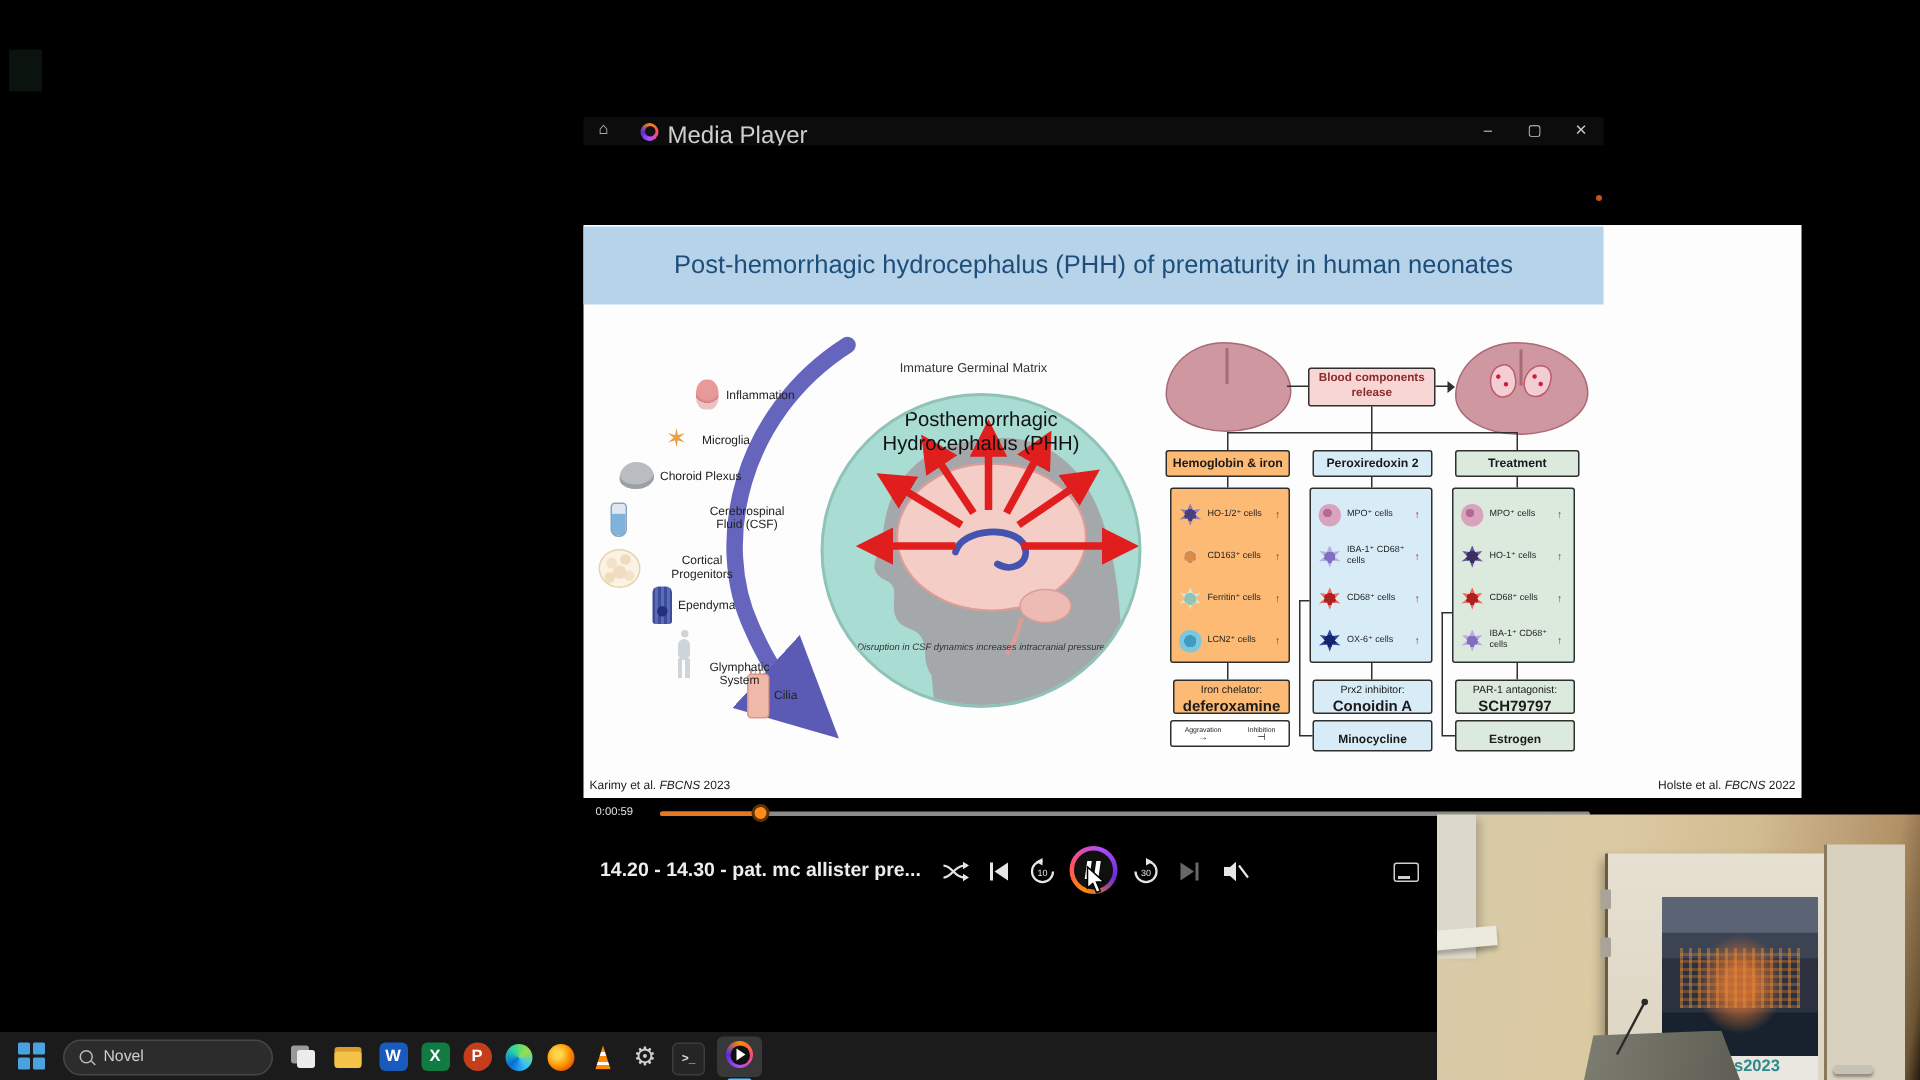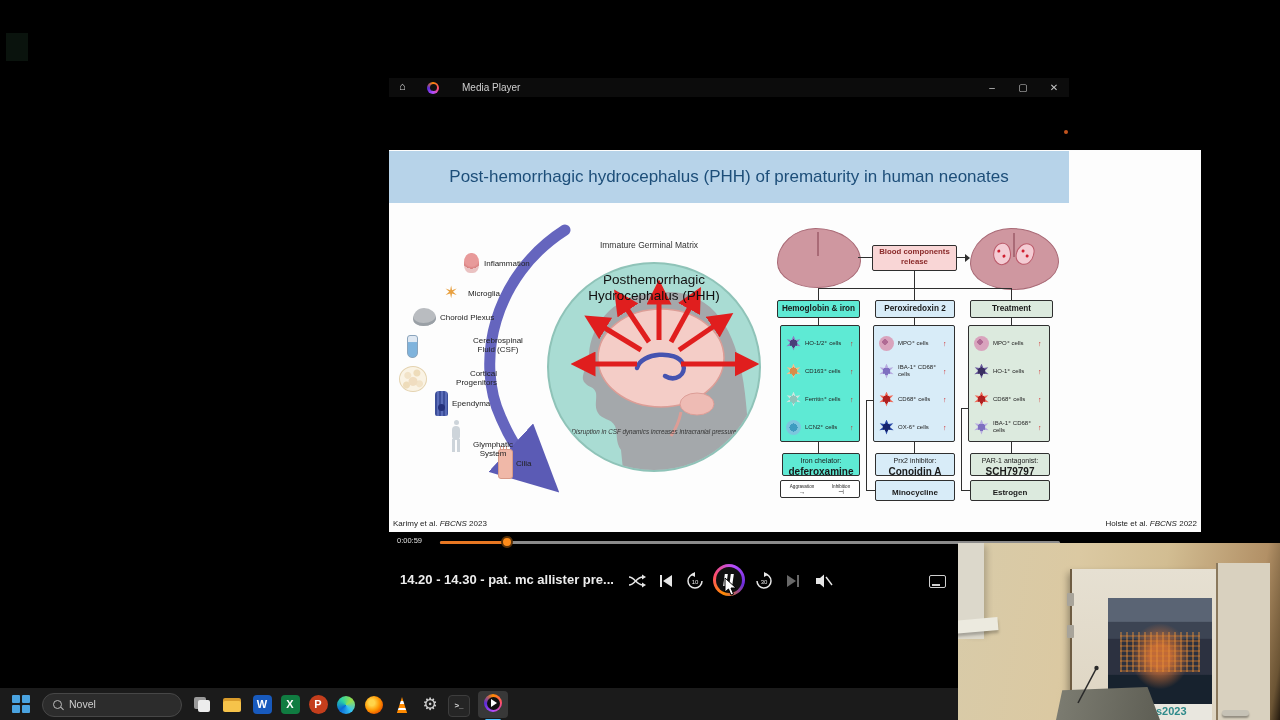--- a/index.html
+++ b/index.html
@@ -8,21 +8,21 @@
   .abs{position:absolute;}
 
   
   .window{left:389px;top:78px;width:680px;height:529px;background:#000;}
   .titlebar{left:0;top:0;width:680px;height:19px;background:#0c0c0c;color:#cfcfcf;}
   .tb-home{left:10px;top:2px;font-size:11px;color:#cfcfcf;}
   .tb-appicon{left:38px;top:3.5px;width:12px;height:12px;border-radius:50%;
     background:conic-gradient(#ff8a00,#ff4d6d,#b24dff,#5a2bd8,#ff8a00);}
   .tb-appicon::after{content:"";position:absolute;left:2.5px;top:2.5px;width:7px;height:7px;border-radius:50%;background:#111;}
   .tb-appicon i{position:absolute;left:4.5px;top:3px;width:0;height:0;border-left:4px solid #fff;border-top:3px solid transparent;border-bottom:3px solid transparent;}
-  .tb-title{left:73px;top:4px;font-size:10px;}
+  .tb-title{left:56px;top:4px;font-size:16px;}
   .tb-btn{top:3px;width:22px;height:14px;font-size:10px;color:#c8c8c8;text-align:center;line-height:13px;}
 
   .letterbox{left:0;top:19px;width:680px;height:53px;background:#000;}
   .reddot{left:675px;top:52px;width:4px;height:4px;border-radius:50%;background:#c2541e;}
 
   
   .slide{left:0;top:72px;width:812px;height:382px;background:#fdfdfd;color:#1a1a1a;}
   .banner{left:0;top:1px;width:680px;height:52px;background:#b7d3e9;}
   .banner span{display:block;text-align:center;line-height:52px;font-size:17px;color:#1d4e79;}
 
@@ -40,21 +40,21 @@
   .ic-human .h{position:absolute;left:3.5px;top:0;width:5px;height:5px;border-radius:50%;background:#cdd4da;}
   .ic-human .b{position:absolute;left:2px;top:5.5px;width:8px;height:14px;border-radius:4px;background:#cdd4da;}
   .ic-human .l{position:absolute;left:2px;top:19px;width:8px;height:13px;background:linear-gradient(90deg,#cdd4da 0 3px,transparent 3px 5px,#cdd4da 5px);}
   .ic-cilia{left:109px;top:299px;width:13px;height:28px;background:#f0b8a8;border:1px solid #d89a88;border-radius:3px;}
   .ic-cilia::before{content:"";position:absolute;left:1px;top:-4px;width:9px;height:4px;background:repeating-linear-gradient(90deg,#d89a88 0 1px,transparent 1px 3px);}
 
   .l-inflam{left:95px;top:110px;}
   .l-micro{left:79px;top:140px;}
   .l-choroid{left:51px;top:164px;}
   .l-csf{left:30px;top:187px;width:62px;text-align:center;margin-left:48px;}
-  .l-cort{left:50px;top:220px;width:58px;text-align:right;}
+  .l-cort{left:50px;top:220px;width:58px;text-align:center;}
   .l-epen{left:63px;top:250px;}
   .l-glym{left:76px;top:275px;width:56px;text-align:center;margin-top:16px;}
   .l-cilia{left:127px;top:310px;}
 
   
   .top-label{left:160px;top:90px;width:200px;text-align:center;font-size:8.5px;color:#333;}
   .ellipse{left:158px;top:112px;width:210px;height:206px;background:#a9dcd3;border:2px solid #8fc3b8;border-radius:50%;overflow:hidden;}
   .phh-title{left:0;top:8px;width:100%;text-align:center;font-size:13.5px;color:#111;line-height:1.15;font-weight:500;}
   .ell-caption{left:20px;top:164px;width:170px;text-align:center;font-size:6.3px;font-style:italic;color:#333;}
   .outlook{left:178px;top:322px;width:172px;text-align:center;font-size:8.5px;color:#222;line-height:1.2;}
@@ -75,21 +75,21 @@
   .ci-orange{background:radial-gradient(circle,#d88c4a 0 38%,#f0c090 39%);}
   .ci-teal{background:radial-gradient(circle,#8ec4ba 0 38%,#cfe6e0 39%);}
   .ci-blue{background:radial-gradient(circle,#3e9cc0 0 38%,#7cc6de 39%);}
   .ci-mauve{background:radial-gradient(circle at 40% 40%,#b06a94 0 22%,#d9a3bd 23%);}
   .ci-lavstar{background:radial-gradient(circle,#7e6fc0 0 35%,#b7abe0 36%);}
   .ci-red{background:radial-gradient(circle,#b02020 0 38%,#ee6a5a 39%);}
   .ci-navy{background:radial-gradient(circle,#16246e 0 38%,#2a4aa8 39%);}
   .ci-dkpurple{background:radial-gradient(circle,#3a2f62 0 38%,#6a5a9c 39%);}
   .tbox{font-size:7px;line-height:1.3;padding-top:2px;}
   .tbox b{font-size:10px;margin-top:12px;}
-  .c1{background:#5eead4;}
+  .c1{background:#fdba74;}
   .c2{background:#d8ecf8;}
   .c3{background:#dceade;}
   .legendbox{left:391px;top:330px;width:80px;height:18px;background:#fff;display:flex;justify-content:space-around;align-items:center;}
   .leg{font-size:4.6px;color:#222;text-align:center;line-height:1.2;}
   .leg .sym{font-size:6.5px;line-height:4px;display:block;}
   .brain{background:#cf97a0;border:1.5px solid #a96a76;border-radius:46% 54% 52% 48%/58% 55% 45% 42%;}
   .brain::after{content:"";position:absolute;left:48%;top:6%;width:2px;height:40%;background:#a96a76;}
   .vent{position:absolute;background:#f4ccd4;border:1px solid #bb5a6a;border-radius:60% 40% 55% 45%;}
   .vdot{position:absolute;width:3px;height:3px;border-radius:50%;background:#d02030;}
 

